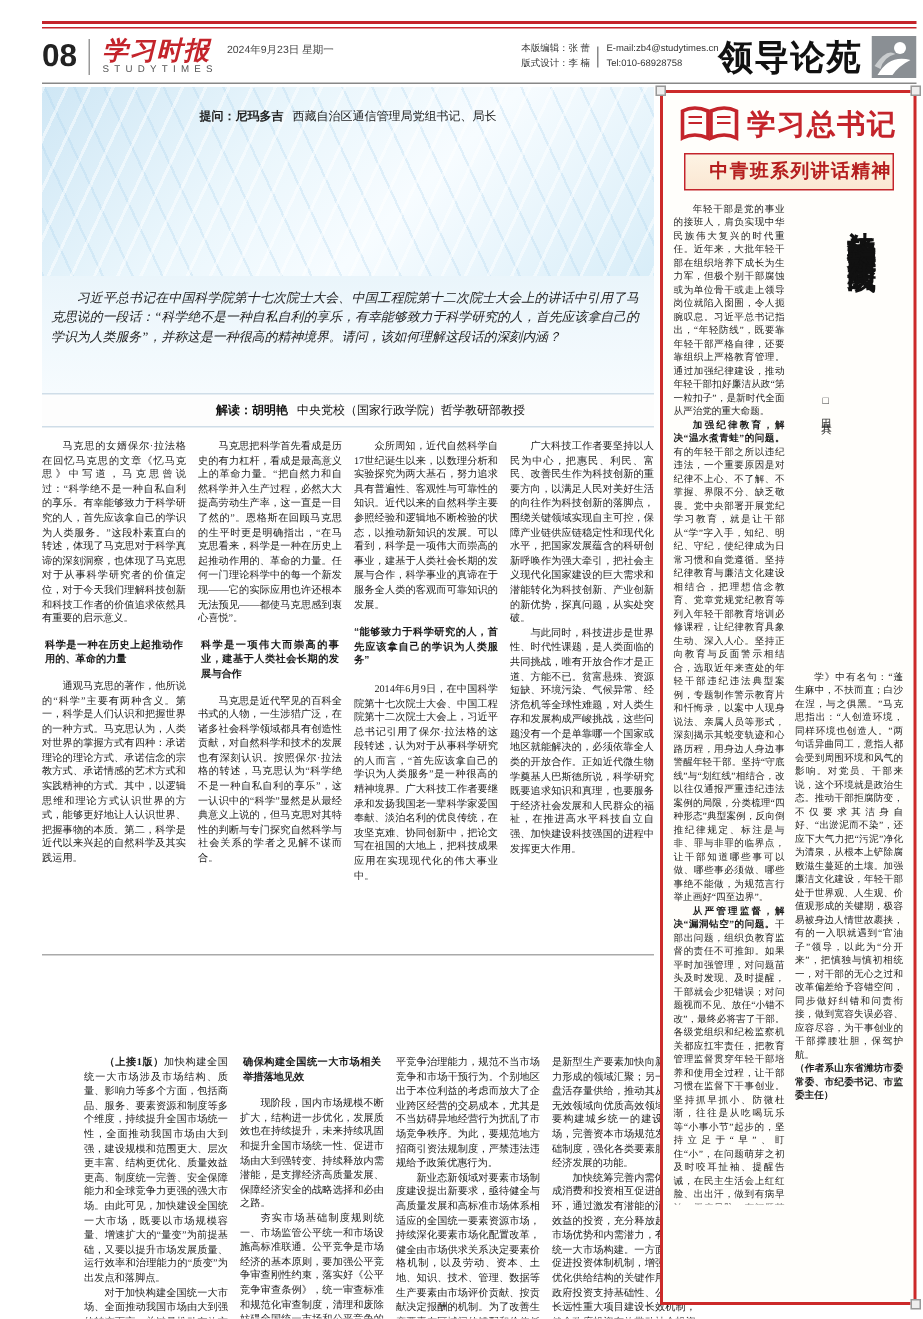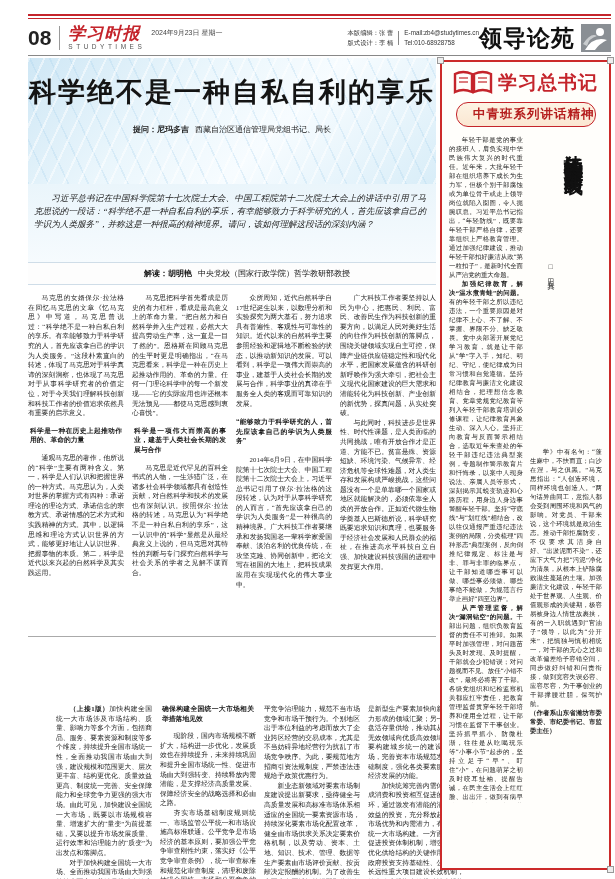--- a/index.html
+++ b/index.html
@@ -85,21 +85,21 @@
 
   
   .redbox { position:absolute; left:440px; top:60px; width:171px; height:810px;
     border:2px solid #cc2a2a; background:#fffefb; padding:6px 7px; }
   .corner { position:absolute; width:7px; height:7px; border:1px solid #999; background:#eee; }
   .c-tl { left:-5px; top:-5px; } .c-tr { right:-5px; top:-5px; } .c-br { right:-5px; bottom:-5px; }
   .rb-head { text-align:right; position:relative; }
   .rb-title-row { display:flex; align-items:center; justify-content:center; gap:5px; margin-top:2px; }
   .book-icon { width:40px; height:26px; flex:none; }
   .rb-title { font-size:19px; font-weight:900; color:#c4242b; letter-spacing:1px; font-family:"Liberation Sans",sans-serif; }
-  .rb-subbar { margin:6px auto 8px; width:140px; border:1.2px solid #c4242b; border-radius:12px;
+  .rb-subbar { margin:6px auto 8px; width:140px; border:1.2px solid #c4242b; border-radius:0;
     background:linear-gradient(180deg,#fdf3e4,#fbe7d2); padding:3px 0; font-size:12.5px; font-weight:bold;
     color:#b51e1e; letter-spacing:1px; }
   .rb-cols { display:flex; gap:7px; height:668px; overflow:hidden; }
   .rb-left { width:74px; flex:none; overflow:hidden; }
   .rb-right { flex:1; display:flex; flex-direction:column; overflow:hidden; }
   .rb-left p, .rb-rtext p { font-size:6.4px; line-height:9px; text-align:justify; color:#1c1c1c; }
   .rb-left .t-p, .rb-rtext .t-p { text-indent:2em; }
   .rb-left p b, .rb-rtext p b { font-family:"Liberation Serif",serif; }
   .vtitle-area { height:308px; flex:none; display:flex; justify-content:center; gap:5px; }
   .vbyline { writing-mode:vertical-rl; font-size:7px; color:#333; margin-top:128px; letter-spacing:2px; }
@@ -144,21 +144,20 @@
       </span>
     </div>
     <div class="hdr-rule-bot"></div>
   </div>
 
   <div class="leftcol">
 
     <section>
       <div class="banner">
         <div class="waves"></div>
-        <div class="art-title">科学绝不是一种自私自利的享乐</div>
         <div class="asker">
           <b>提问：尼玛多吉</b><span>西藏自治区通信管理局党组书记、局长</span>
         </div>
       </div>
 
       <div class="qband">
         <div class="question">习近平总书记在中国科学院第十七次院士大会、中国工程院第十二次院士大会上的讲话中引用了马克思说的一段话：“科学绝不是一种自私自利的享乐，有幸能够致力于科学研究的人，首先应该拿自己的学识为人类服务”，并称这是一种很高的精神境界。请问，该如何理解这段话的深刻内涵？</div>
       </div>
 
       <div class="aband">

